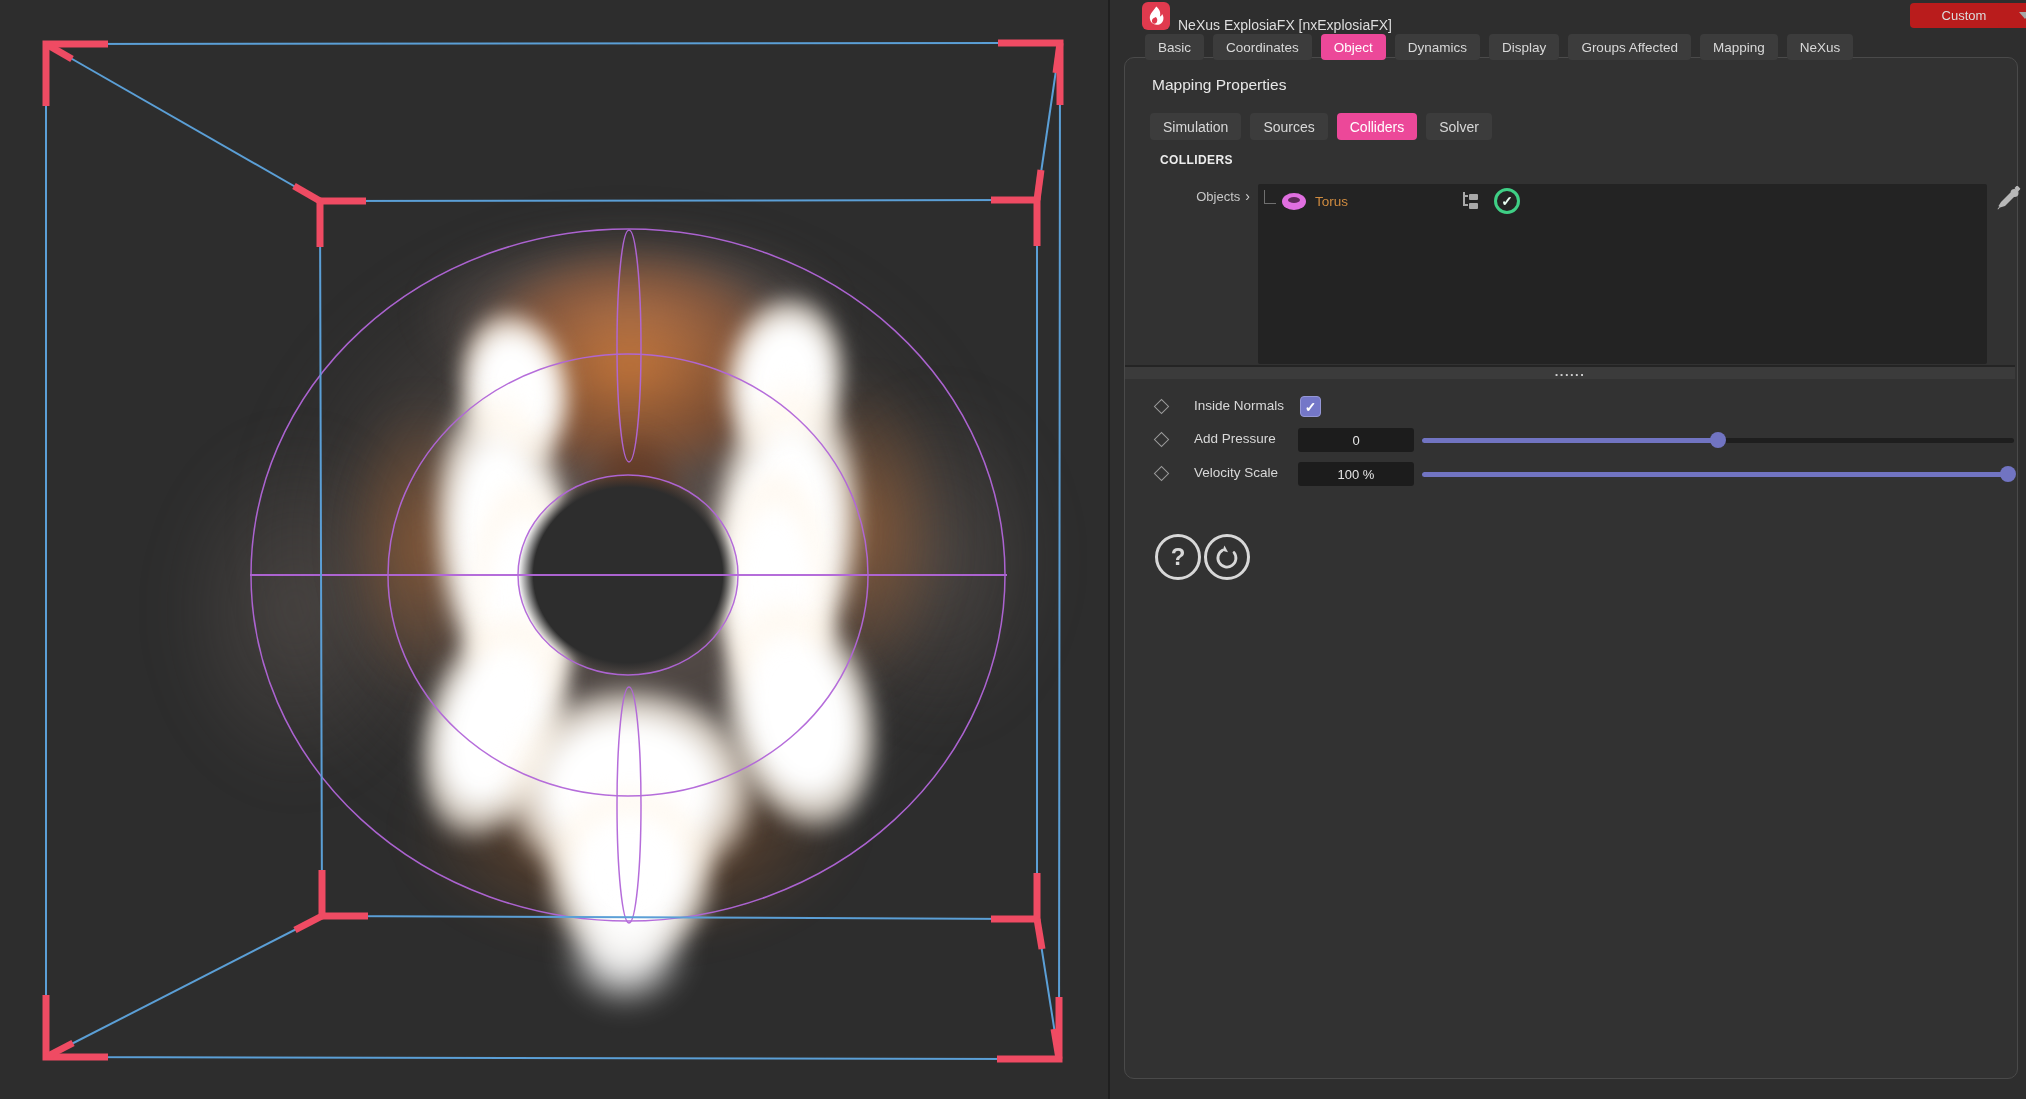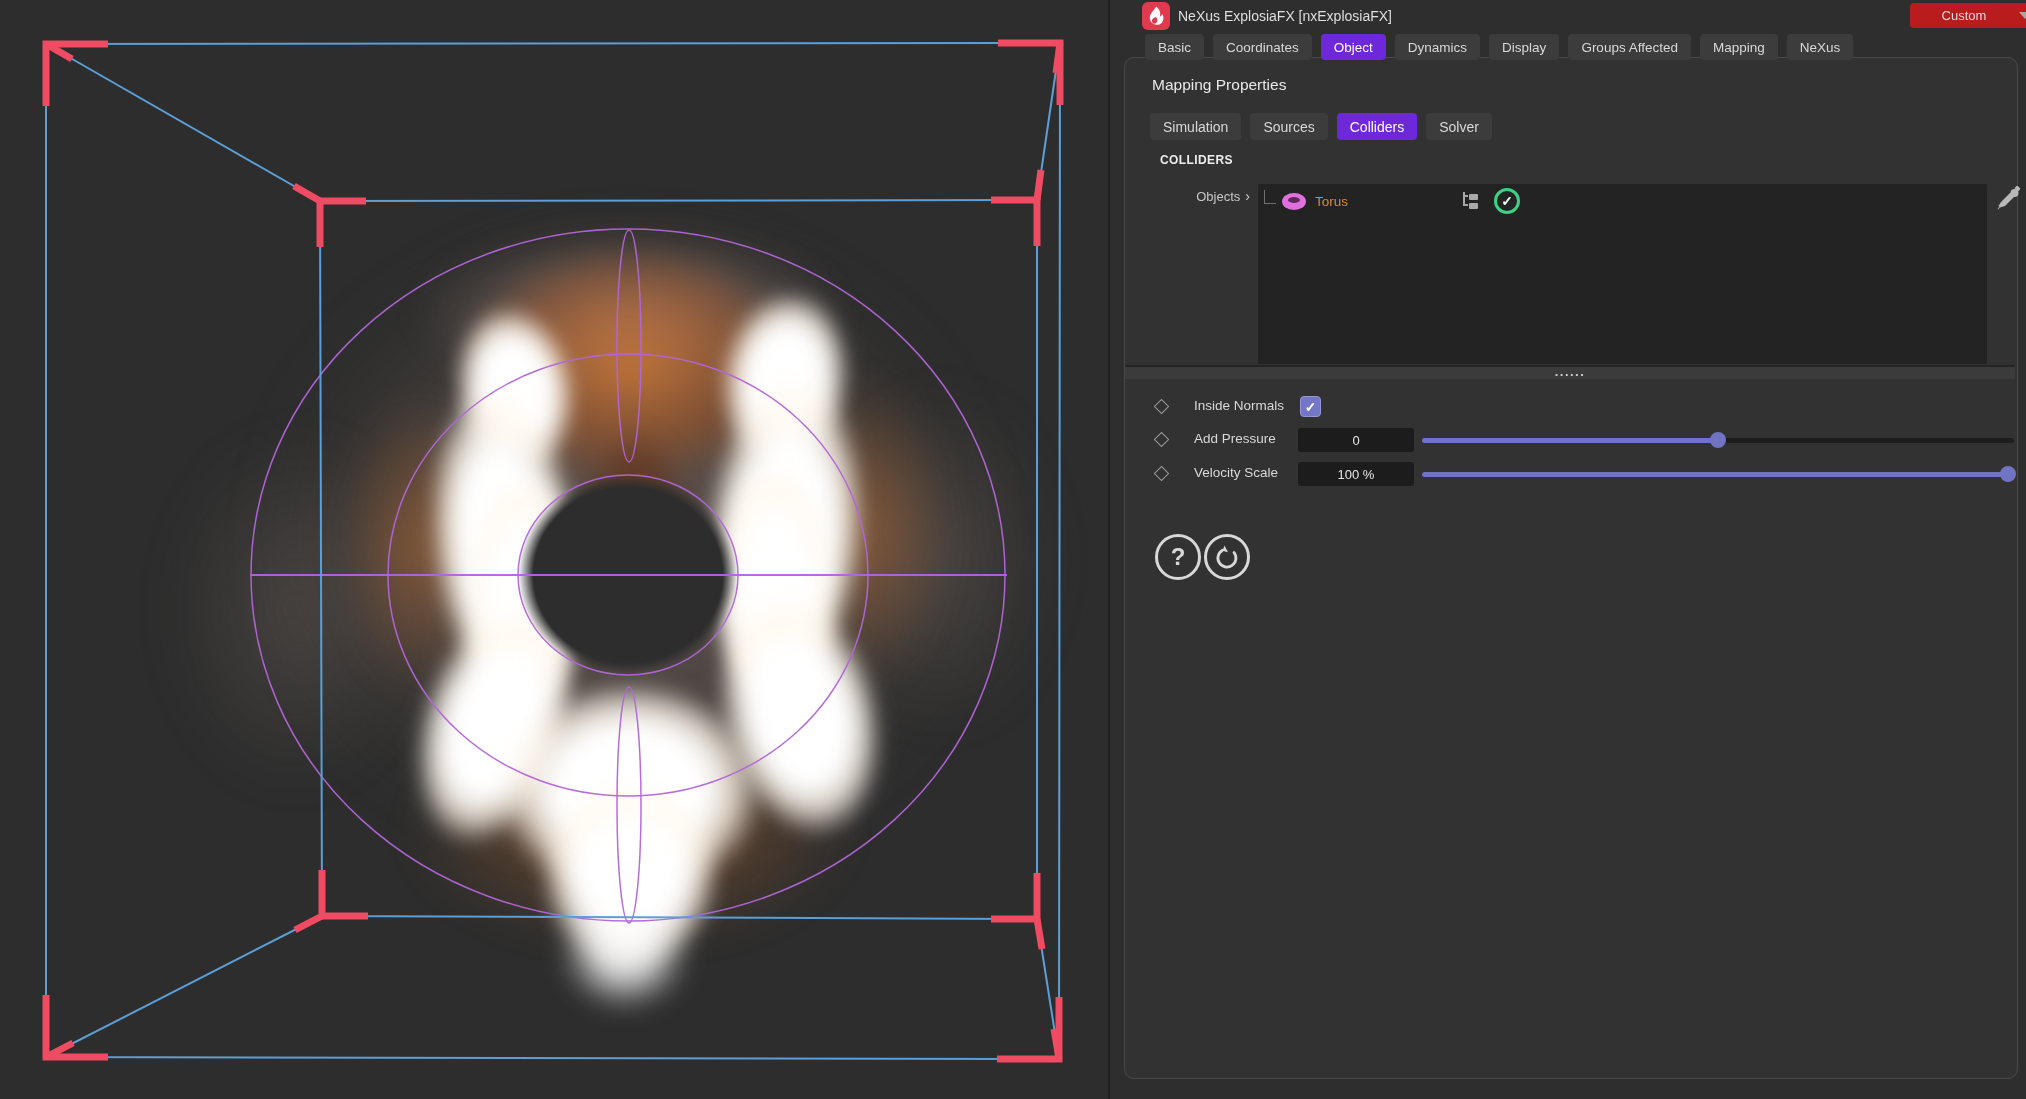--- a/index.html
+++ b/index.html
@@ -19,31 +19,31 @@
   .blob-orange-soft{background:radial-gradient(closest-side,rgba(205,115,48,.45),rgba(205,115,48,0) 90%);filter:blur(18px);}
   .blob-ember{background:radial-gradient(closest-side,rgba(150,62,22,.9),rgba(90,42,18,.55) 60%,rgba(90,42,18,0) 95%);filter:blur(10px);}
   .blob-white{background:radial-gradient(closest-side,#ffffff 55%,rgba(255,247,236,.78) 76%,rgba(255,234,208,0) 100%);filter:blur(9px);}
   .blob-white-soft{background:radial-gradient(closest-side,rgba(255,255,255,.85) 40%,rgba(255,244,228,0) 100%);filter:blur(13px);}
   .blob-hole{background:radial-gradient(closest-side,#2d2d2d 86%,rgba(45,45,45,0) 100%);}
   #wires{position:absolute;left:0;top:0;}
   
   #panel{position:absolute;left:1108px;top:0;width:918px;height:1099px;background:#2e2e2e;border-left:2px solid #1f1f1f;}
   #content-frame{position:absolute;left:14px;top:57px;width:892px;height:1020px;background:#323232;border:1px solid #4a4a4a;border-radius:10px;}
   .titlebar-icon{position:absolute;left:32px;top:2px;width:28px;height:28px;border-radius:6px;background:#e03a4e;display:flex;align-items:center;justify-content:center;}
-  #window-title{position:absolute;left:68px;top:8px;font-size:14px;color:#dedede;}
+  #window-title{position:absolute;left:68px;top:17px;font-size:14px;color:#dedede;}
   .chip{background:#b91c1c;border-radius:4px;color:#dcdcdc;font-size:13px;display:flex;align-items:center;justify-content:center;padding-left:12px;}
   #custom-btn{position:absolute;left:800px;top:3px;width:84px;height:25px;}
   #preset-drop{position:absolute;left:888px;top:3px;width:30px;height:25px;}
   .tri-down{width:0;height:0;border-left:6px solid transparent;border-right:6px solid transparent;border-top:7px solid #a6a6a6;}
   .tabrow{position:absolute;display:flex;gap:9px;}
   #main-tabs{left:35px;top:34px;}
   #sub-tabs{left:40px;top:113px;}
   .tab{height:26px;padding:0 13px;display:flex;align-items:center;background:#3c3c3c;border-radius:4px;color:#d8d8d8;font-size:13.5px;white-space:nowrap;}
   #sub-tabs .tab{height:27px;font-size:14px;}
-  .tab.active{background:#6d28d9;color:#ffffff;text-align:center;}
+  .tab.active{background:#ec4899;color:#ffffff;text-align:center;}
   #section-title{position:absolute;left:42px;top:76px;font-size:15.5px;color:#e8e8e8;}
   #group-label{position:absolute;left:50px;top:153px;font-size:12px;font-weight:bold;letter-spacing:.4px;color:#ececec;}
   #objects-label{position:absolute;left:30px;top:188px;width:110px;text-align:right;font-size:13px;color:#c8c8c8;}
   #objects-label .chev{margin-left:5px;color:#cfcfcf;font-size:14px;}
   #objects-list{position:absolute;left:148px;top:184px;width:729px;height:180px;background:#232323;border-radius:2px;}
   .obj-row{position:absolute;left:0;top:2px;width:100%;height:30px;display:flex;align-items:center;}
   .tree-branch{width:11px;height:13px;border-left:1px solid #6f6f6f;border-bottom:1px solid #6f6f6f;margin:-9px 6px 0 6px;}
   .torus-glyph{width:24px;height:17px;border-radius:50%;background:#e06fe0;position:relative;margin-right:9px;}
   .torus-glyph::after{content:"";position:absolute;left:6px;top:4px;width:12px;height:6px;border-radius:50%;background:#5d2a58;}
   .obj-name{font-size:13.5px;color:#cf8b3f;}

